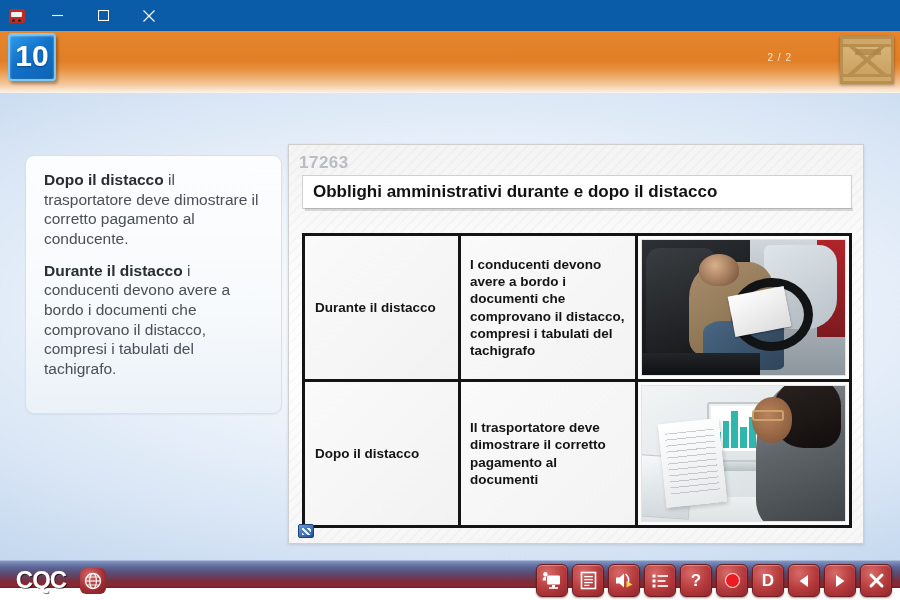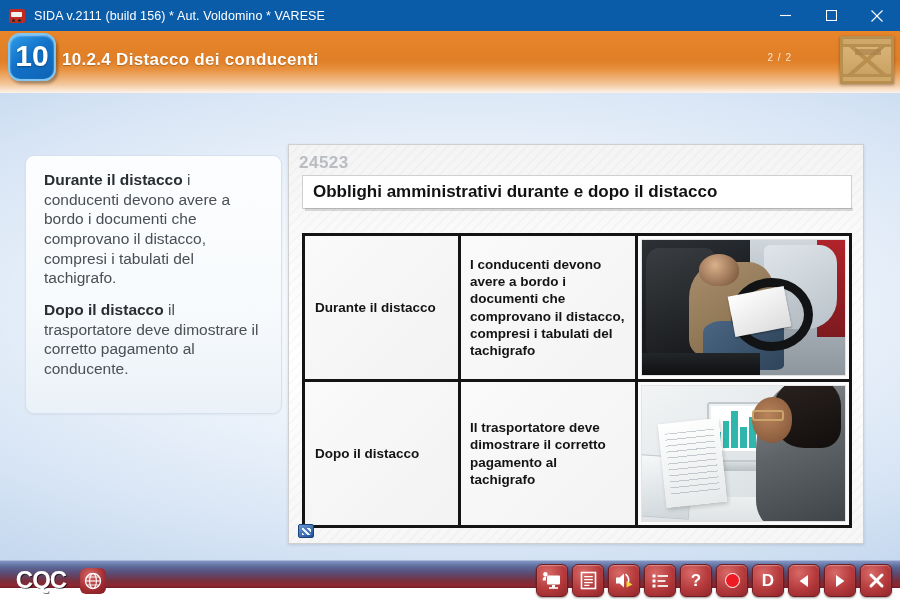--- a/index.html
+++ b/index.html
@@ -43,21 +43,21 @@
   .tb-btn svg { display: block; }
 
   
   .header {
     position: absolute; left: 0; top: 31px; width: 900px; height: 62px;
     background: linear-gradient(to bottom, #e8852b 0%, #e07f27 48%, #e8913f 62%, #f3c79b 86%, #fdf3ea 100%);
     display: flex; align-items: center;
   }
   .badge10 {
     position: absolute; left: 8px; top: 33px;
-    width: 48px; height: 48px; border-radius: 12px;
+    width: 48px; height: 48px; border-radius: 4px;
     background: linear-gradient(145deg, #2e9de8 0%, #1272c9 45%, #0e63b4 100%);
     border: 2px solid #7fc7f2;
     box-shadow: 2px 3px 3px rgba(0,0,0,.3), inset 0 1px 2px rgba(255,255,255,.55);
     color: #fff; font-size: 30px; font-weight: bold;
     display: flex; align-items: center; justify-content: center;
     line-height: 1; padding-bottom: 2px;
     font-family: "Liberation Sans", sans-serif;
     text-shadow: 0 1px 2px rgba(0,0,0,.35);
   }
   .hdr-title {
@@ -322,21 +322,20 @@
   .tool svg { display: block; }
   .dot-red { width: 15px; height: 15px; border-radius: 50%; background: #ee1c22; border:1px solid #fff; }
 </style>
 </head>
 <body>
 
 <div id="app">
 
   <div class="titlebar">
     <div class="tb-icon"></div>
-    <div class="tb-title">SIDA v.2111 (build 156) * Aut. Voldomino * VARESE</div>
     <div class="tb-btns">
       <div class="tb-btn">
         <svg width="11" height="11" viewBox="0 0 11 11">
             <line x1="0" y1="5.5" x2="11" y2="5.5" stroke="#fff" stroke-width="1.1"></line>
           </svg>
       </div>
       <div class="tb-btn">
         <svg width="11" height="11" viewBox="0 0 11 11">
             <rect x="0.5" y="0.5" width="10" height="10" fill="none" stroke="#fff" stroke-width="1.1"></rect>
           </svg>
@@ -345,42 +344,41 @@
         <svg width="12" height="12" viewBox="0 0 12 12">
             <line x1="0.5" y1="0.5" x2="11.5" y2="11.5" stroke="#fff" stroke-width="1.1"></line>
             <line x1="11.5" y1="0.5" x2="0.5" y2="11.5" stroke="#fff" stroke-width="1.1"></line>
           </svg>
       </div>
     </div>
   </div>
 
   <div class="header"></div>
   <div class="badge10">10</div>
-  <div class="hdr-title">10.2.4 Distacco dei conducenti</div>
   <div class="hdr-page">2 / 2</div>
   <div class="crate">
     <div class="crate-top"></div>
     <div class="crate-lbl"></div>
     <div class="crate-bot"></div>
   </div>
 
   <div class="stage"></div>
 
 
   <div class="leftpanel">
     <div class="lp-para">
+      <b>Dopo il distacco</b><span> il trasportatore deve dimostrare il corretto pagamento al conducente.</span>
+    </div>
+    <div class="lp-para">
       <b>Durante il distacco</b><span> i conducenti devono avere a bordo i documenti che comprovano il distacco, compresi i tabulati del tachigrafo.</span>
     </div>
-    <div class="lp-para">
-      <b>Dopo il distacco</b><span> il trasportatore deve dimostrare il corretto pagamento al conducente.</span>
-    </div>
   </div>
 
   <div class="slide">
-    <div class="slide-num">24523</div>
+    <div class="slide-num">17263</div>
     <div class="slide-head">
       <div class="slide-head-text">Obblighi amministrativi durante e dopo il distacco</div>
     </div>
 
     <div class="tbl">
       <div class="trow top">
         <div class="tcell-a">Durante il distacco</div>
         <div class="tcell-b">I conducenti devono avere a bordo i documenti che comprovano il distacco, compresi i tabulati del tachigrafo</div>
         <div class="tcell-c">
           <div class="photo ph1">
@@ -392,21 +390,21 @@
               <div class="head"></div>
             <div class="jeans"></div>
               <div class="wheel"></div>
               <div class="paper"></div>
             <div class="floor"></div>
           </div>
         </div>
       </div>
       <div class="trow">
         <div class="tcell-a">Dopo il distacco</div>
-        <div class="tcell-b">Il trasportatore deve dimostrare il corretto pagamento al tachigrafo</div>
+        <div class="tcell-b">Il trasportatore deve dimostrare il corretto pagamento al documenti</div>
         <div class="tcell-c">
           <div class="photo ph2">
             <div class="lap"></div>
             <div class="scr">
                 <i style="height:40%"></i>
                 <i style="height:70%"></i>
                 <i style="height:95%"></i>
                 <i style="height:55%"></i>
                 <i style="height:80%"></i>
                 <i style="height:35%"></i>

